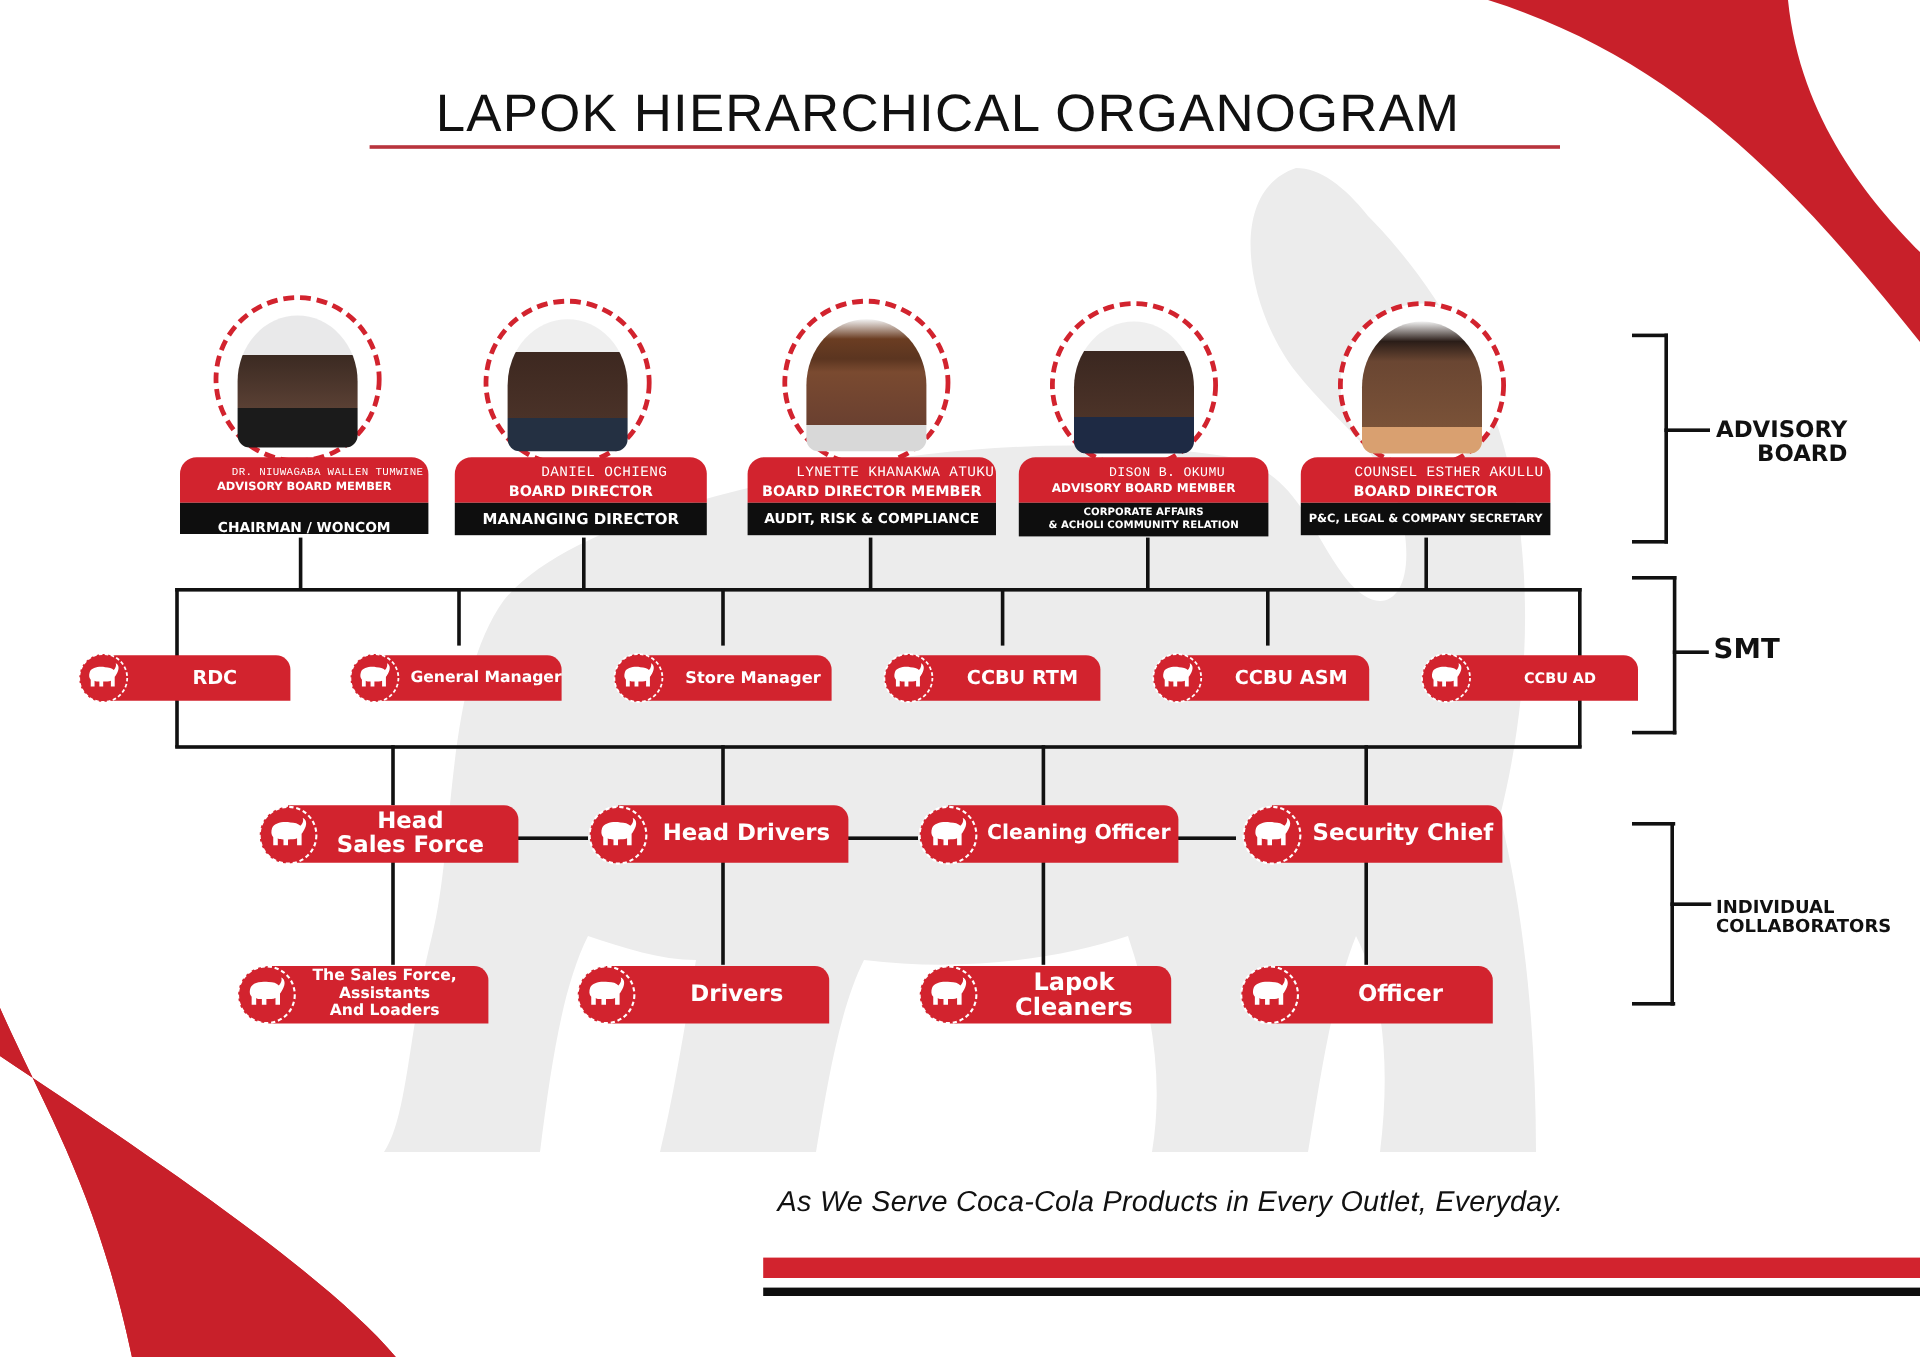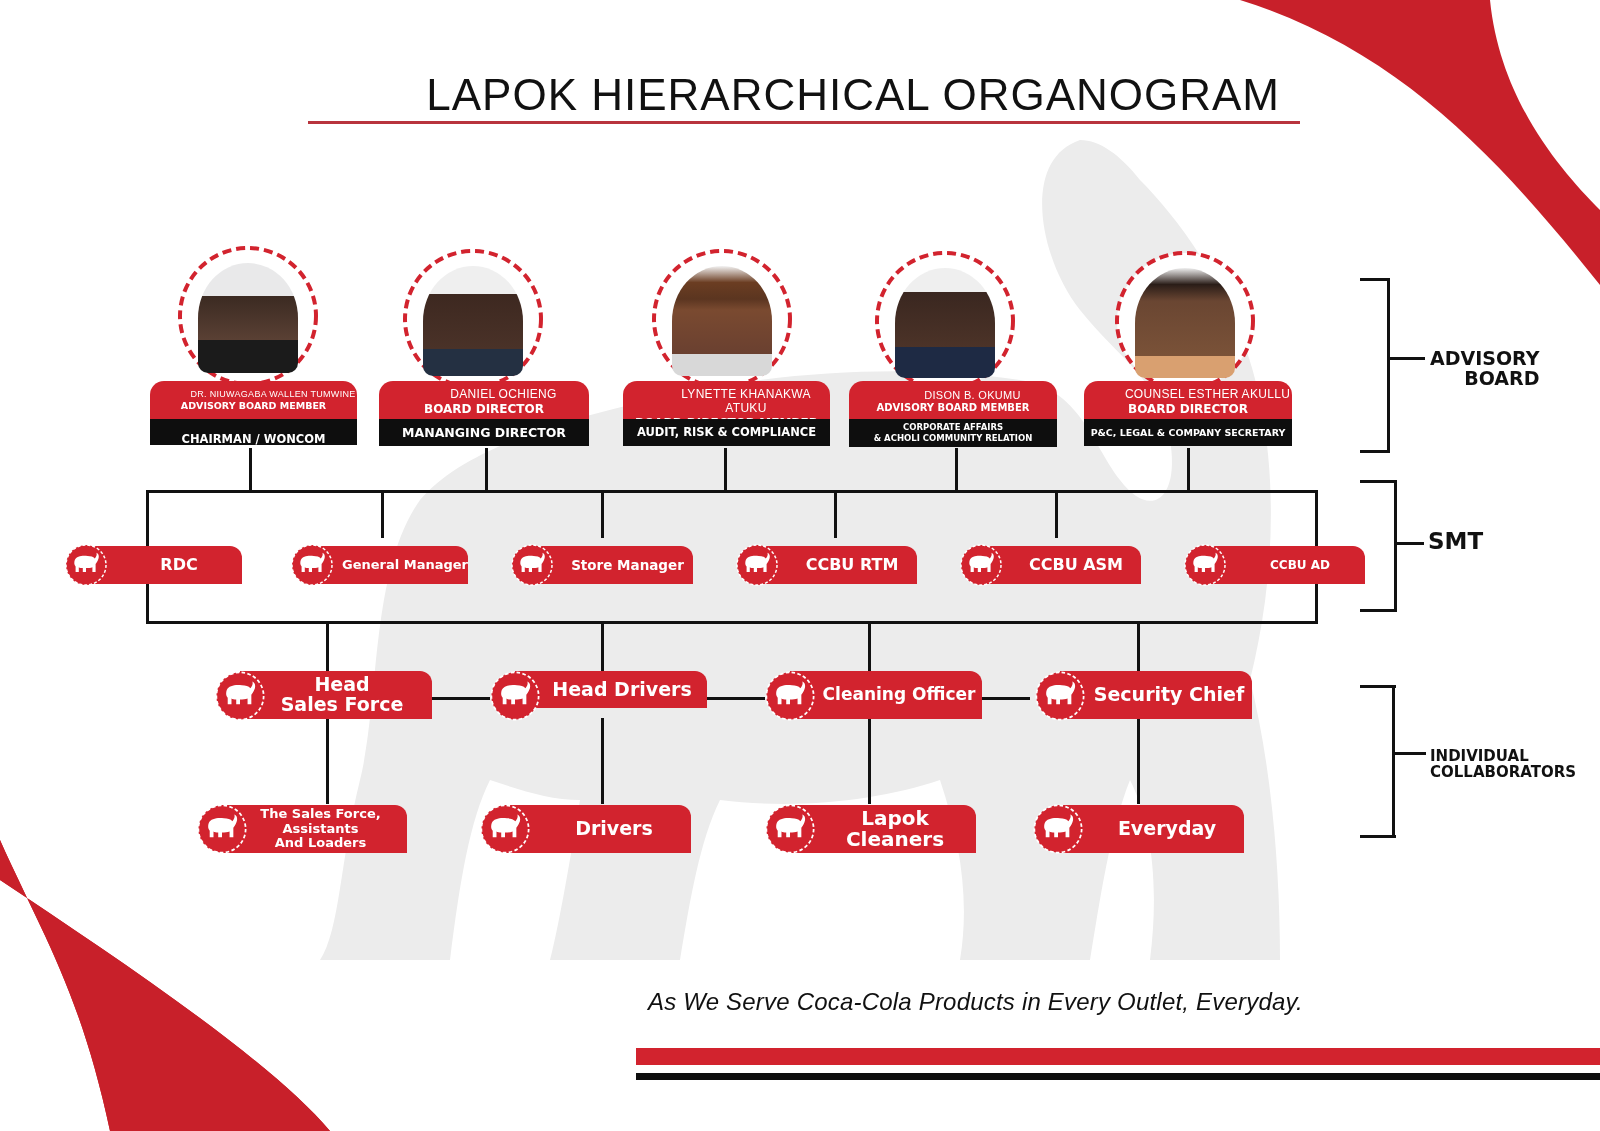--- a/index.html
+++ b/index.html
@@ -1,26 +1,26 @@
 <!DOCTYPE html>
 <html><head>
 <meta charset="utf-8">
 <style>
   html,body{margin:0;padding:0;}
   body{width:1600px;height:1131px;position:relative;overflow:hidden;background:#ffffff;font-family:"DejaVu Sans","Liberation Sans",sans-serif;}
   .abs{position:absolute;}
-  .title{left:300px;top:70px;width:980px;text-align:right;font-family:"Liberation Sans",sans-serif;font-size:44px;letter-spacing:1px;color:#111;font-weight:normal;}
+  .title{left:300px;top:70px;width:980px;text-align:center;font-family:"Liberation Sans",sans-serif;font-size:44px;letter-spacing:1px;color:#111;font-weight:normal;}
   .title-rule{left:308px;top:121px;width:992px;height:3px;background:#b8343d;}
   .line{position:absolute;background:#111;}
   
   .portrait{position:absolute;width:150px;height:150px;}
   .portrait svg{position:absolute;left:0;top:0;}
   .avatar{position:absolute;left:25px;top:22px;width:100px;height:110px;border-radius:50% 50% 10px 10px;overflow:hidden;}
   .card-red{position:absolute;background:#d2232e;border-radius:14px 14px 0 0;color:#fff;text-align:center;}
-  .card-name{font-size:11px;letter-spacing:.3px;margin-top:6px;font-family:Liberation Sans, sans-serif;padding-left:39px;}
+  .card-name{font-size:11px;letter-spacing:.3px;margin-top:6px;font-family:Liberation Mono, monospace;padding-left:39px;}
   .card-role{font-size:11px;font-weight:bold;margin-top:1px;}
   .card-black{position:absolute;background:#0e0e0e;color:#fff;text-align:center;font-weight:bold;font-size:11.5px;display:flex;align-items:center;justify-content:center;flex-direction:column;line-height:11px;}
   .card-black.small{font-size:8.5px;}
   
   .badge{position:absolute;height:38px;background:#d2232e;border-radius:0 12px 0 0;color:#fff;font-weight:bold;display:flex;align-items:center;justify-content:center;font-family:"DejaVu Sans",sans-serif;}
   .badge .lbl{padding-left:32px;text-align:center;line-height:1.05;}
   .seal{position:absolute;width:44px;height:44px;}
   .bracket-lbl{position:absolute;font-weight:bold;color:#111;font-family:"DejaVu Sans",sans-serif;line-height:1.05;}
   .slogan{left:648px;top:988px;font-style:italic;font-size:24px;color:#111;font-family:"Liberation Sans",sans-serif;letter-spacing:.2px;}
 </style>
@@ -241,21 +241,21 @@
 </div>
 
 <div>
   <div class="badge" style="left:240px;top:671px;width:192px;height:48px;font-size:19px;">
     <svg class="seal" style="left:-26px;top:-1px;width:52px;height:52px;" viewBox="0 0 44 44">
         <circle cx="22" cy="22" r="20" fill="#d2232e" stroke="#fff" stroke-width="1.5" stroke-dasharray="3 2"></circle>
         <use href="#elephant" x="6" y="8" width="32" height="26"></use>
       </svg>
     <span class="lbl" style="padding-left:12px;"><span>Head</span><br><span>Sales Force</span></span>
   </div>
-  <div class="badge" style="left:515px;top:671px;width:192px;height:37px;font-size:19px;">
+  <div class="badge" style="left:515px;top:671px;width:192px;height:48px;font-size:19px;">
     <svg class="seal" style="left:-26px;top:-1px;width:52px;height:52px;" viewBox="0 0 44 44">
         <circle cx="22" cy="22" r="20" fill="#d2232e" stroke="#fff" stroke-width="1.5" stroke-dasharray="3 2"></circle>
         <use href="#elephant" x="6" y="8" width="32" height="26"></use>
       </svg>
     <span class="lbl" style="padding-left:22px;">Head Drivers</span>
   </div>
   <div class="badge" style="left:790px;top:671px;width:192px;height:48px;font-size:17px;">
     <svg class="seal" style="left:-26px;top:-1px;width:52px;height:52px;" viewBox="0 0 44 44">
         <circle cx="22" cy="22" r="20" fill="#d2232e" stroke="#fff" stroke-width="1.5" stroke-dasharray="3 2"></circle>
         <use href="#elephant" x="6" y="8" width="32" height="26"></use>
@@ -291,19 +291,19 @@
         <circle cx="22" cy="22" r="20" fill="#d2232e" stroke="#fff" stroke-width="1.5" stroke-dasharray="3 2"></circle>
         <use href="#elephant" x="6" y="8" width="32" height="26"></use>
       </svg>
     <span class="lbl" style="padding-left:24px;">Lapok Cleaners</span>
   </div>
   <div class="badge" style="left:1058px;top:805px;width:186px;height:48px;font-size:19px;">
     <svg class="seal" style="left:-26px;top:-2px;width:52px;height:52px;" viewBox="0 0 44 44">
         <circle cx="22" cy="22" r="20" fill="#d2232e" stroke="#fff" stroke-width="1.5" stroke-dasharray="3 2"></circle>
         <use href="#elephant" x="6" y="8" width="32" height="26"></use>
       </svg>
-    <span class="lbl">Everyday</span>
+    <span class="lbl">Officer</span>
   </div>
 </div>
 
 <div class="abs slogan">As We Serve Coca-Cola Products in Every Outlet, Everyday.</div>
 <div class="abs" style="left:636px;top:1048px;width:964px;height:17px;background:#d2232e;"></div>
 <div class="abs" style="left:636px;top:1073px;width:964px;height:7px;background:#0e0e0e;"></div>
 
 </body></html>

